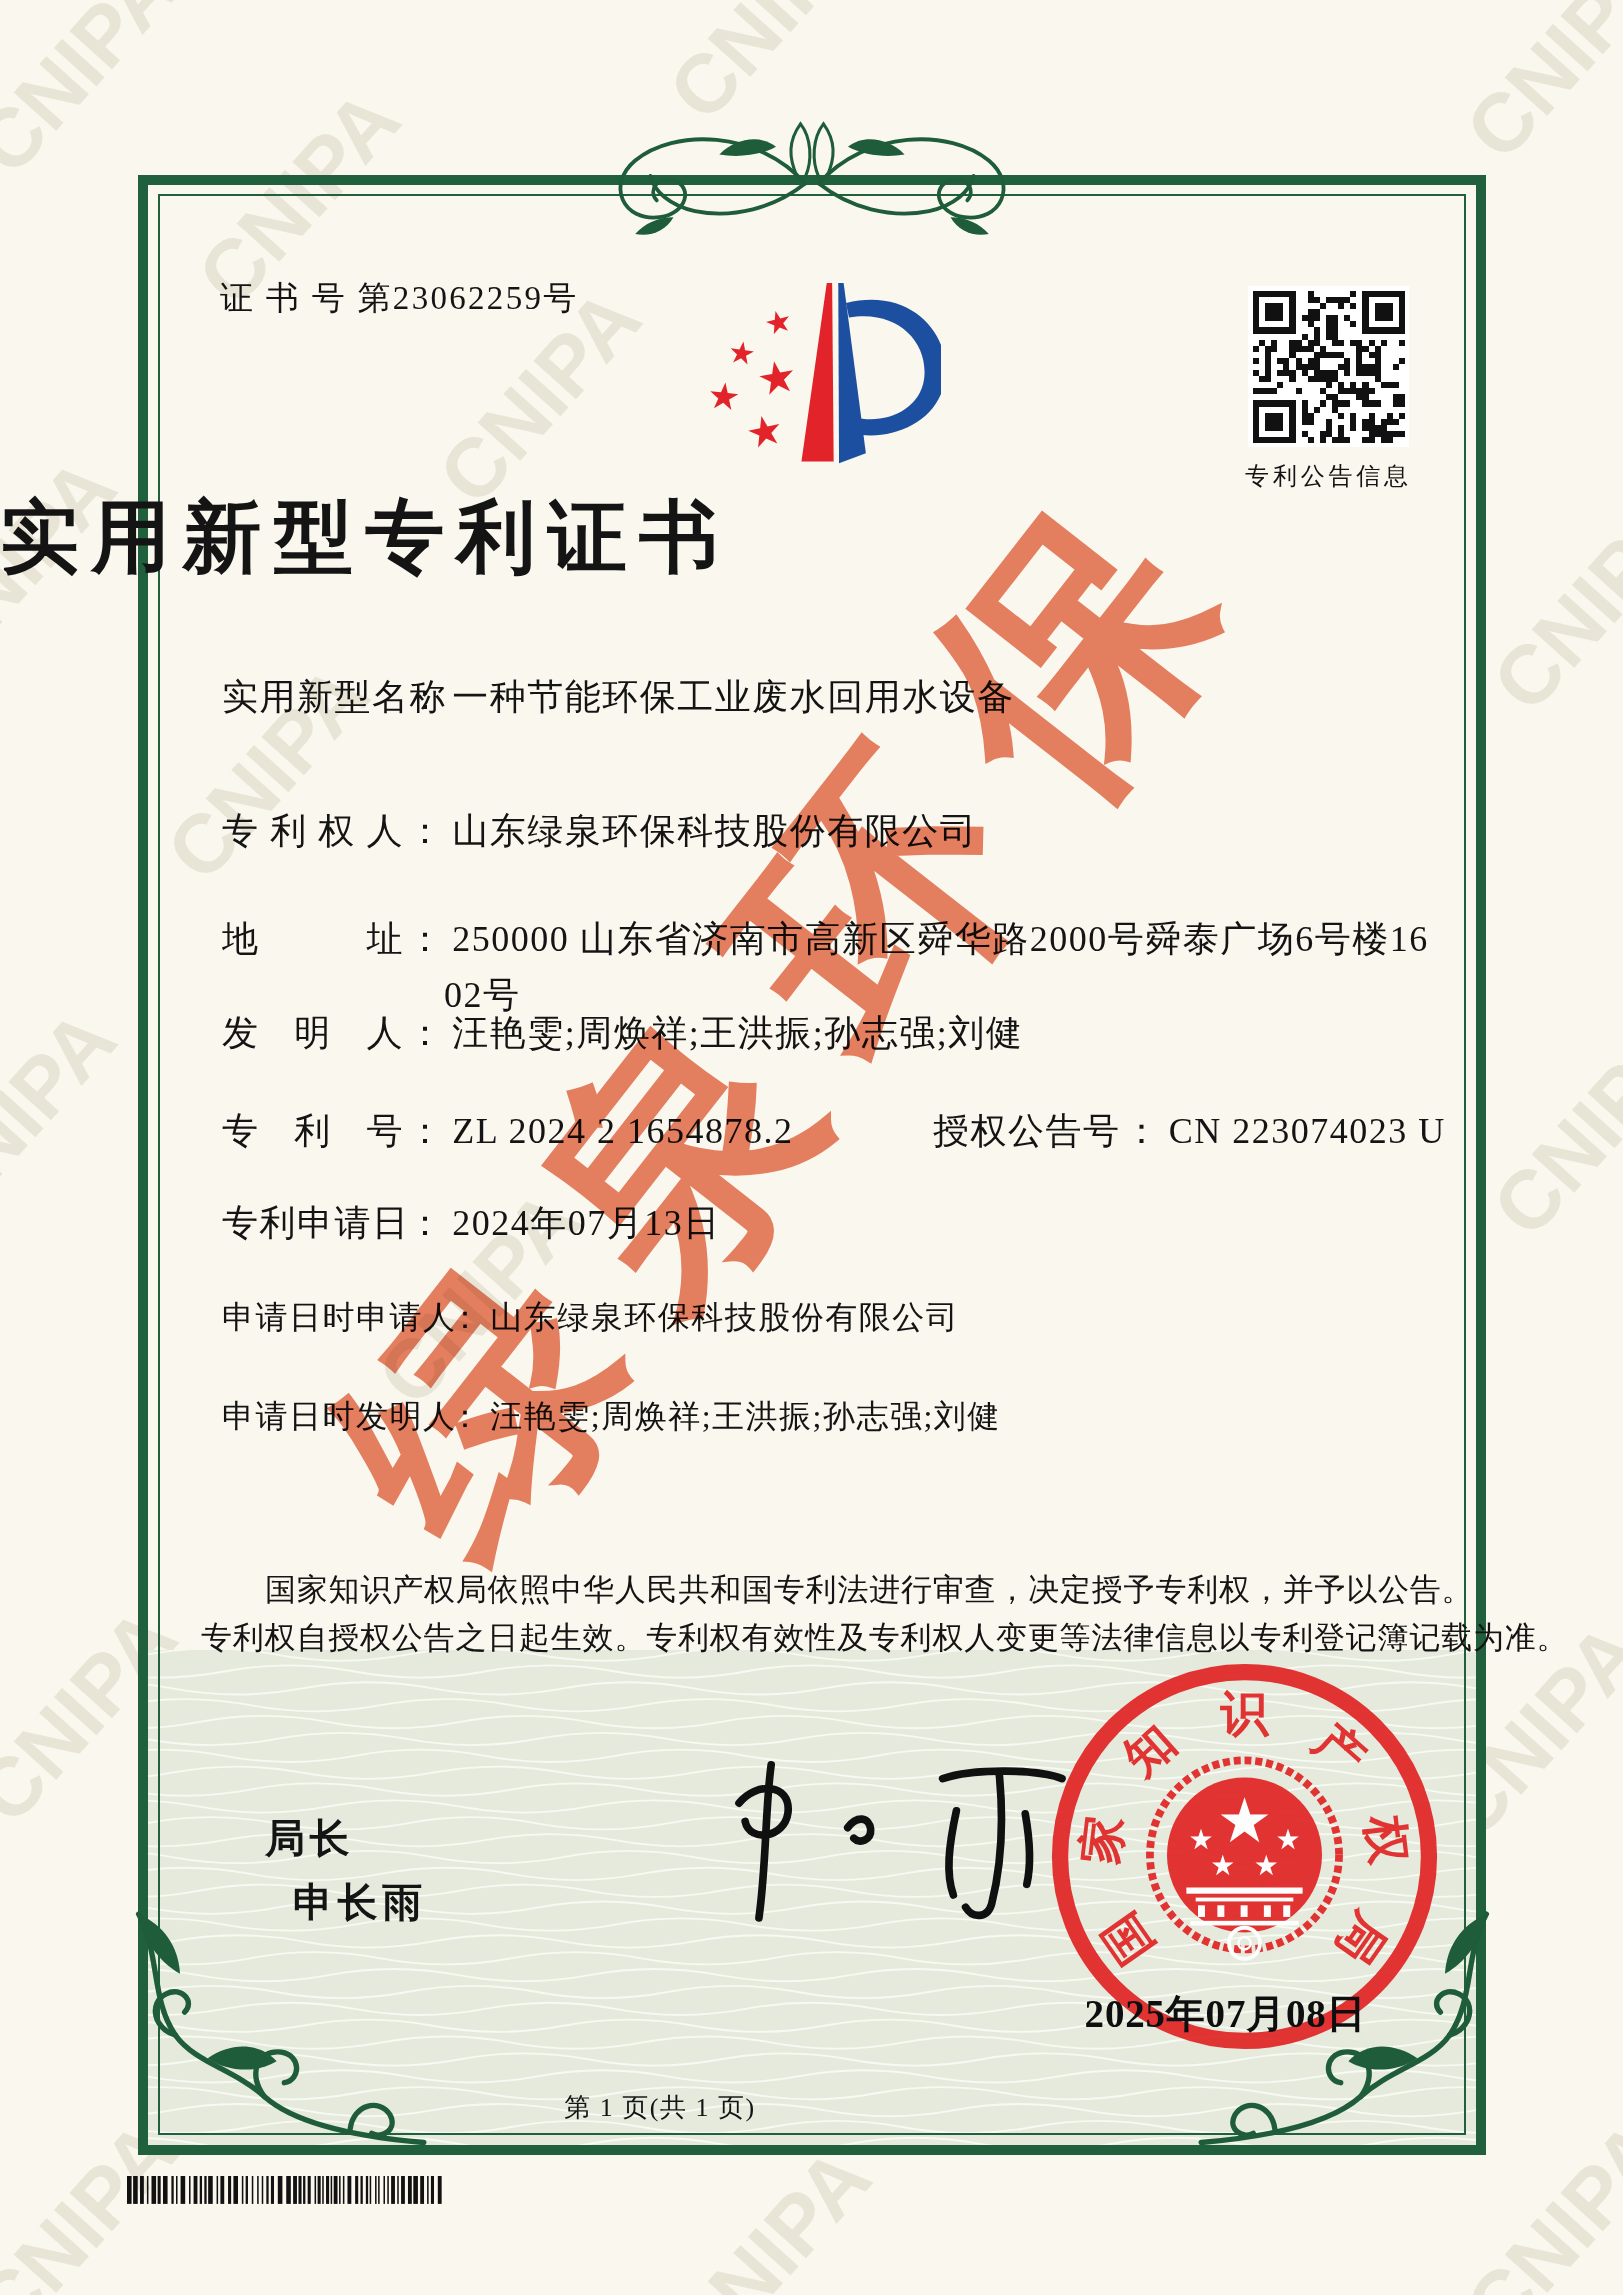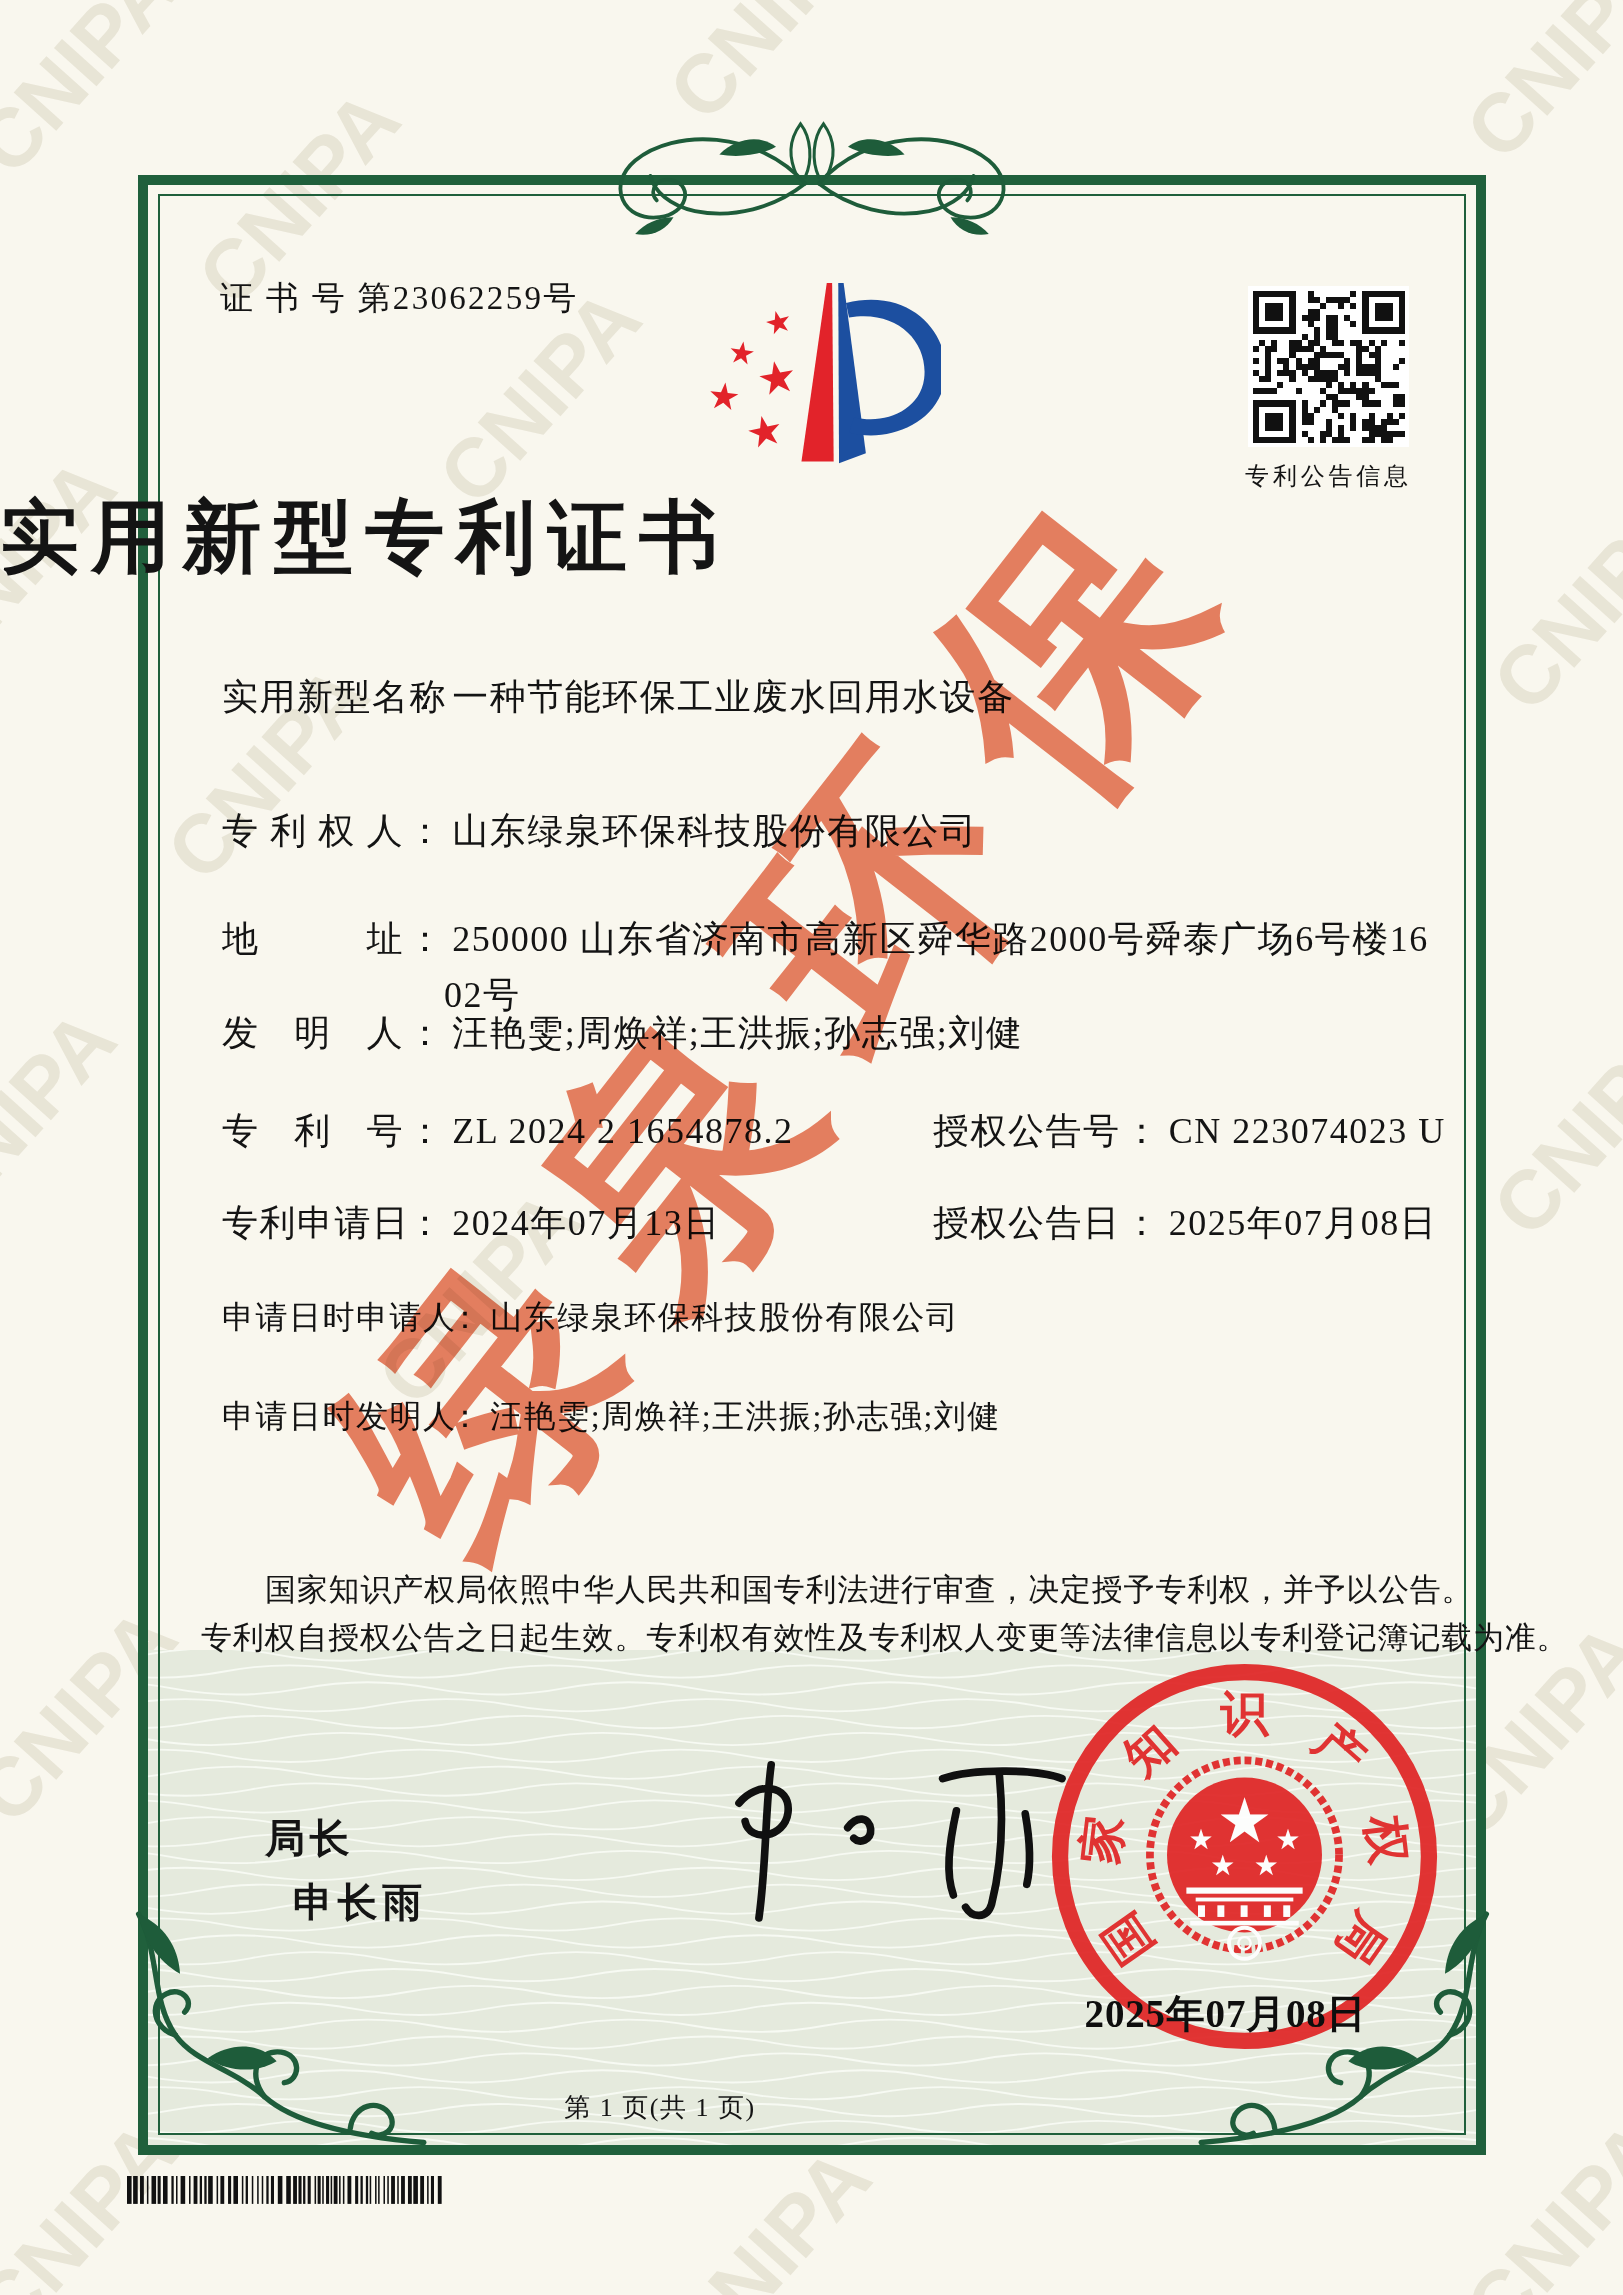--- a/index.html
+++ b/index.html
@@ -406,23 +406,20 @@
 
 <div class="row" style="top:1107px;">
   <span class="lbl">专利号</span><span class="colon">：</span><span class="val">ZL 2024 2 1654878.2</span>
   <span class="rcol">
     <span>授权公告号</span><span class="colon">：</span><span class="val">CN 223074023 U</span>
   </span>
 </div>
 
 <div class="row" style="top:1199px;">
   <span class="lbl">专利申请日</span><span class="colon">：</span><span class="val">2024年07月13日</span>
-  <span class="rcol">
-    <span>授权公告日</span><span class="colon">：</span><span class="val">2025年07月08日</span>
-  </span>
 </div>
 
 <div class="row row-sm" style="top:1296px;">
   <span class="lbl7">申请日时申请人</span><span class="colon">：</span><span class="val">山东绿泉环保科技股份有限公司</span>
 </div>
 
 <div class="row row-sm" style="top:1395px;">
   <span class="lbl7">申请日时发明人</span><span class="colon">：</span><span class="val">汪艳雯;周焕祥;王洪振;孙志强;刘健</span>
 </div>
 

